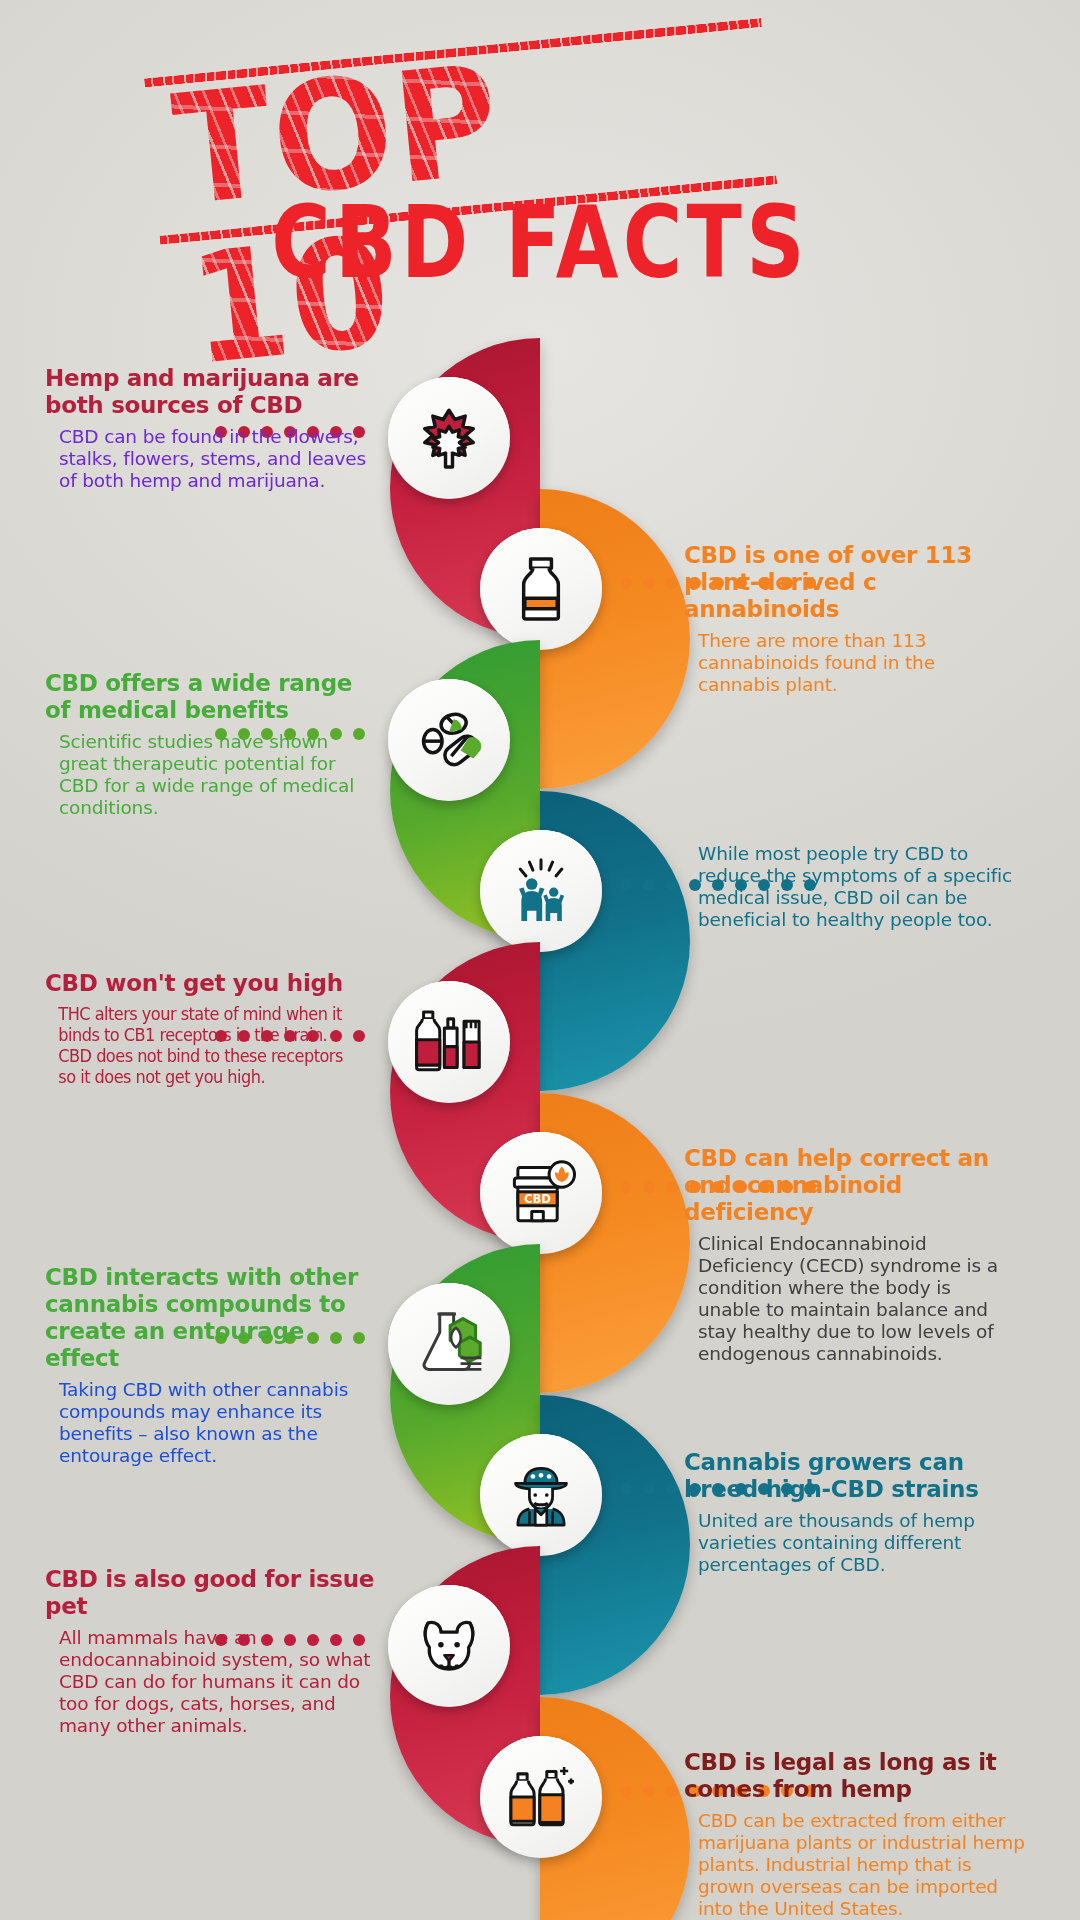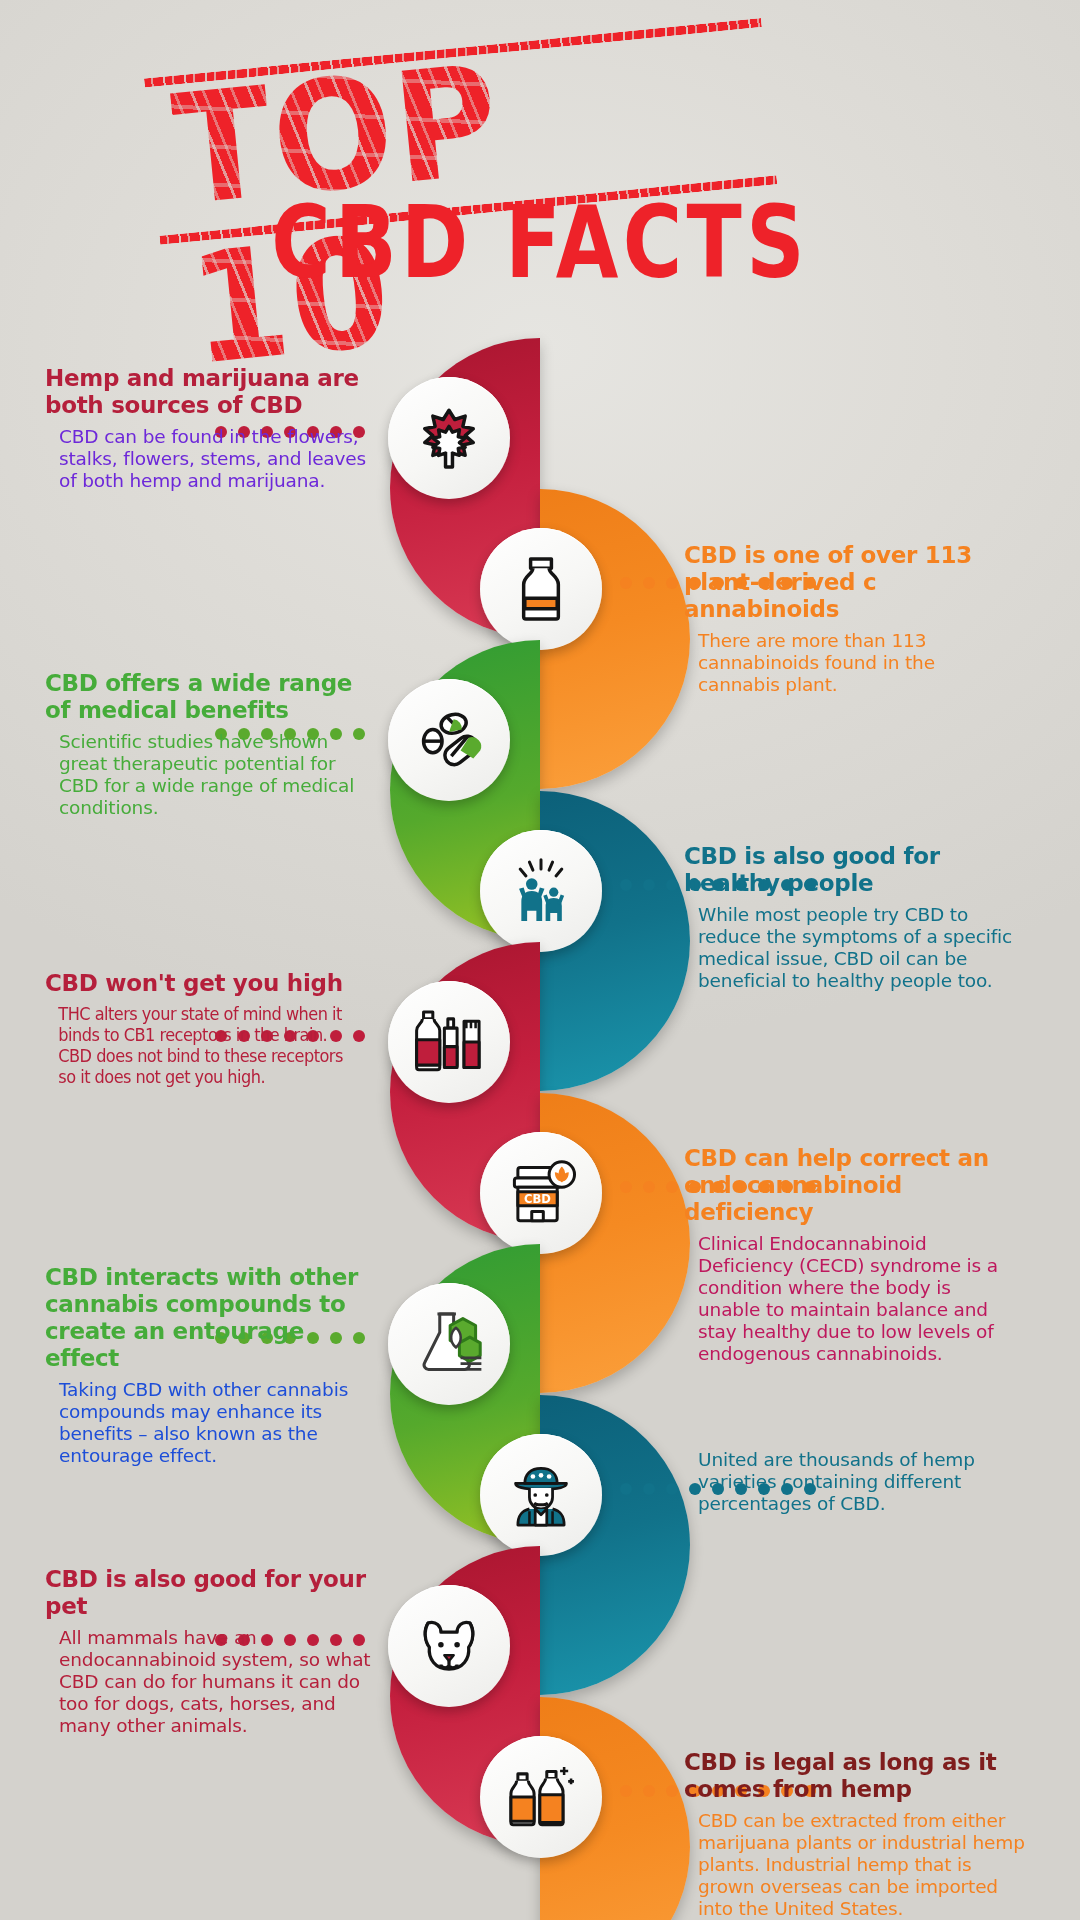--- a/index.html
+++ b/index.html
@@ -233,21 +233,20 @@
         <i style="background: rgb(17, 114, 138);"></i>
         <i style="background: rgb(17, 114, 138);"></i>
         <i style="background: rgb(17, 114, 138);"></i>
         <i style="background: rgb(17, 114, 138);"></i>
         <i style="background: rgb(17, 114, 138);"></i>
         <i style="background: rgb(17, 114, 138);"></i>
         <i style="background: rgb(17, 114, 138);"></i>
       </div>
     </div>
     <div class="block right" style="top: 843px; position: absolute;">
-      <h3 style="color: rgb(17, 114, 138);">CBD is also good for healthy people</h3>
       <p style="color: rgb(17, 114, 138);">While most people try CBD to reduce the symptoms of a specific medical issue, CBD oil can be beneficial to healthy people too.</p>
     </div>
     <div class="node" style="top: 942px;">
       <div class="disc left" style="background: linear-gradient(165deg, rgb(168, 21, 47) 0%, rgb(196, 31, 62) 45%, rgb(217, 58, 84) 100%);"></div>
       <div class="badge">
         <span>
     <svg viewBox="0 0 64 64" fill="none" stroke="#141414" stroke-width="2.6" stroke-linejoin="round">
       <rect x="10" y="6" width="8" height="6" fill="#fff"></rect>
       <path d="M9 12c0 4-5 5-5 10v32a2 2 0 002 2h16a2 2 0 002-2V22c0-5-5-6-5-10" fill="#fff"></path>
       <rect x="4" y="30" width="20" height="22" fill="#bf1e3c" stroke="#141414"></rect>
@@ -298,21 +297,21 @@
         <i style="background: rgb(245, 130, 32);"></i>
         <i style="background: rgb(245, 130, 32);"></i>
         <i style="background: rgb(245, 130, 32);"></i>
         <i style="background: rgb(245, 130, 32);"></i>
         <i style="background: rgb(245, 130, 32);"></i>
         <i style="background: rgb(245, 130, 32);"></i>
       </div>
     </div>
     <div class="block right" style="top: 1145px; position: absolute;">
       <h3 style="color: rgb(245, 130, 32);">CBD can help correct an endocannabinoid deficiency</h3>
-      <p style="color: #be185d;">Clinical Endocannabinoid Deficiency (CECD) syndrome is a condition where the body is unable to maintain balance and stay healthy due to low levels of endogenous cannabinoids.</p>
+      <p style="color: #404040;">Clinical Endocannabinoid Deficiency (CECD) syndrome is a condition where the body is unable to maintain balance and stay healthy due to low levels of endogenous cannabinoids.</p>
     </div>
     <div class="node" style="top: 1244px;">
       <div class="disc left" style="background: linear-gradient(165deg, rgb(47, 155, 52) 0%, rgb(85, 169, 44) 55%, rgb(151, 194, 36) 100%);"></div>
       <div class="badge">
         <span>
     <svg viewBox="0 0 64 64" fill="none" stroke="#3b3b3b" stroke-width="2.6" stroke-linejoin="round">
       <path d="M24 6h12v16l13 26a4 4 0 01-4 6H15a4 4 0 01-4-6l13-26z" fill="#fff"></path>
       <path d="M22 6h16" stroke="#3b3b3b"></path>
       <path d="M44 10l11 6v13l-11 6-11-6V16z" fill="#5aaa2e" stroke="#2f7a19"></path>
       <path d="M50 26l9 5v11l-9 5-9-5V31z" fill="#5aaa2e" stroke="#2f7a19"></path>
@@ -362,20 +361,21 @@
         <i style="background: rgb(17, 114, 138);"></i>
         <i style="background: rgb(17, 114, 138);"></i>
         <i style="background: rgb(17, 114, 138);"></i>
         <i style="background: rgb(17, 114, 138);"></i>
         <i style="background: rgb(17, 114, 138);"></i>
         <i style="background: rgb(17, 114, 138);"></i>
         <i style="background: rgb(17, 114, 138);"></i>
       </div>
     </div>
     <div class="block right" style="top: 1449px; position: absolute;">
+      <h3 style="color: rgb(17, 114, 138);">Cannabis growers can breed high-CBD strains</h3>
       <p style="color: rgb(17, 114, 138);">United are thousands of hemp varieties containing different percentages of CBD.</p>
     </div>
     <div class="node" style="top: 1546px;">
       <div class="disc left" style="background: linear-gradient(165deg, rgb(168, 21, 47) 0%, rgb(196, 31, 62) 45%, rgb(217, 58, 84) 100%);"></div>
       <div class="badge">
         <span>
     <svg viewBox="0 0 64 64" fill="none" stroke="#141414" stroke-width="2.8" stroke-linejoin="round">
       <path d="M14 12c-4 6-3 14 0 19" fill="#fff"></path>
       <path d="M50 12c4 6 3 14 0 19" fill="#fff"></path>
       <path d="M14 12c7-2 11 3 11 8h14c0-5 4-10 11-8 4 7 3 16-1 21 1 10-5 19-17 19s-18-9-17-19c-4-5-5-14-1-21z" fill="#fff"></path>
@@ -390,21 +390,21 @@
         <i style="background: rgb(191, 30, 60);"></i>
         <i style="background: rgb(191, 30, 60);"></i>
         <i style="background: rgb(191, 30, 60);"></i>
         <i style="background: rgb(191, 30, 60);"></i>
         <i style="background: rgb(191, 30, 60);"></i>
         <i style="background: rgb(191, 30, 60);"></i>
         <i style="background: rgb(191, 30, 60);"></i>
       </div>
     </div>
     <div class="block left" style="top: 1566px; position: absolute;">
-      <h3 style="color: rgb(181, 31, 59);">CBD is also good for your pet</h3>
+      <h3 style="color: rgb(181, 31, 59);">CBD is also good for issue pet</h3>
       <p style="color: rgb(181, 31, 59);">All mammals have an endocannabinoid system, so what CBD can do for humans it can do too for dogs, cats, horses, and many other animals.</p>
     </div>
     <div class="node" style="top: 1697px;">
       <div class="disc right" style="background: linear-gradient(165deg, rgb(239, 126, 24) 0%, rgb(245, 138, 34) 45%, rgb(251, 160, 60) 100%);"></div>
       <div class="badge rightside">
         <span>
     <svg viewBox="0 0 64 64" fill="none" stroke="#141414" stroke-width="2.6" stroke-linejoin="round">
       <rect x="12" y="12" width="8" height="6" fill="#fff"></rect>
       <path d="M11 18c0 4-5 6-5 11v25a2 2 0 002 2h16a2 2 0 002-2V29c0-5-5-7-5-11" fill="#fff"></path>
       <rect x="6" y="32" width="20" height="21" fill="#f58220" stroke="#141414"></rect>

